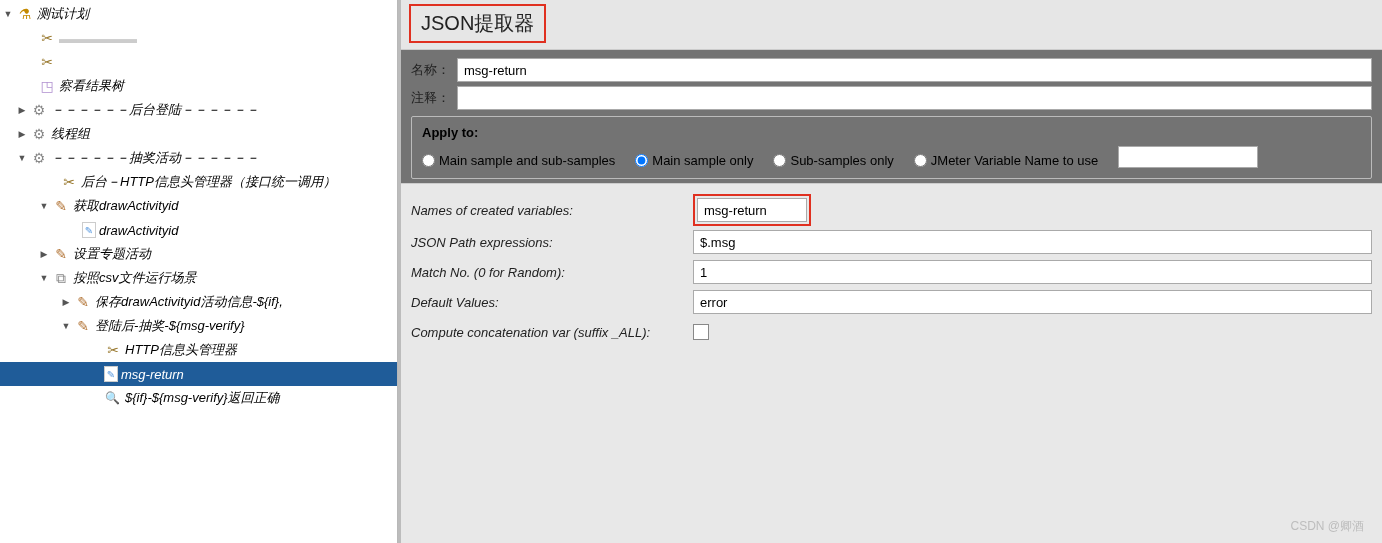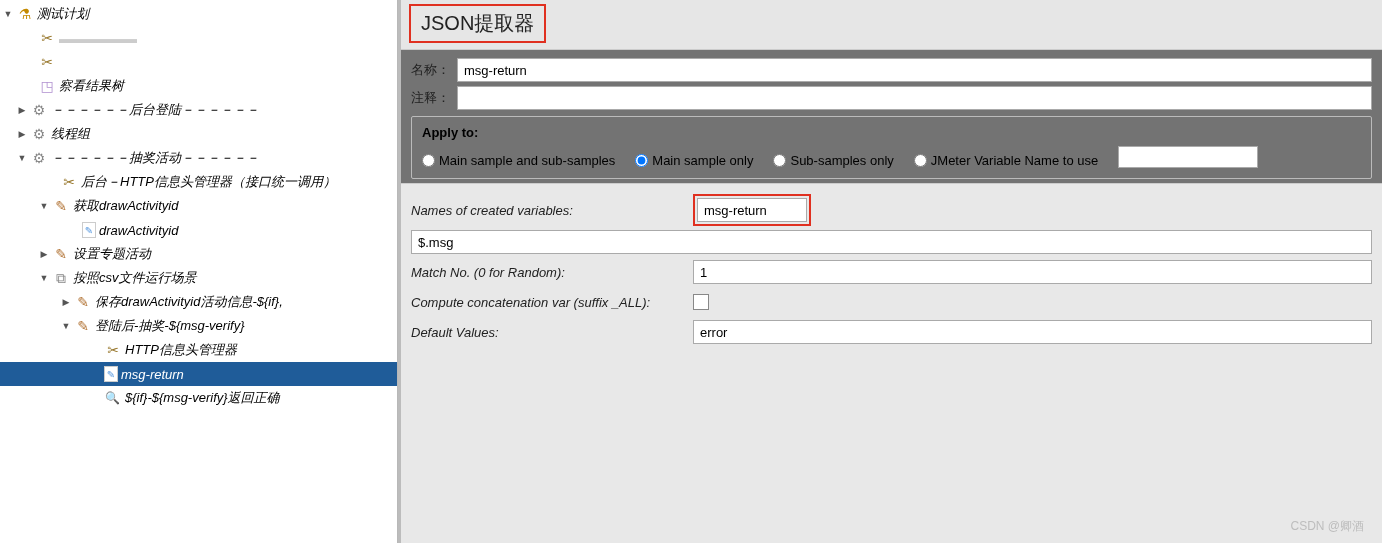--- a/index.html
+++ b/index.html
@@ -310,30 +310,31 @@
 
   <div class="lower-form">
     <div class="lf-row">
       <div class="lf-label">Names of created variables:</div>
       <span class="highlight-box" style="display:inline-block">
         <input class="lf-input" style="width: 110px;" value="msg-return">
       </span>
       <div style="flex:1"></div>
     </div>
     <div class="lf-row">
+      <div class="lf-label">JSON Path expressions:</div>
       <input class="lf-input" value="$.msg" style="">
     </div>
     <div class="lf-row">
       <div class="lf-label">Match No. (0 for Random):</div>
       <input class="lf-input" value="1" style="">
     </div>
     <div class="lf-row">
+      <div class="lf-label">Default Values:</div>
+      <input class="lf-input" value="error" style="">
+    </div>
+    <div class="lf-row">
       <div class="lf-label">Compute concatenation var (suffix _ALL):</div>
       <div class="checkbox-sq"></div>
     </div>
-    <div class="lf-row">
-      <div class="lf-label">Default Values:</div>
-      <input class="lf-input" value="error" style="">
-    </div>
   </div>
 </div>
 
 <div class="watermark">CSDN @卿酒</div>
 
 </body></html>

